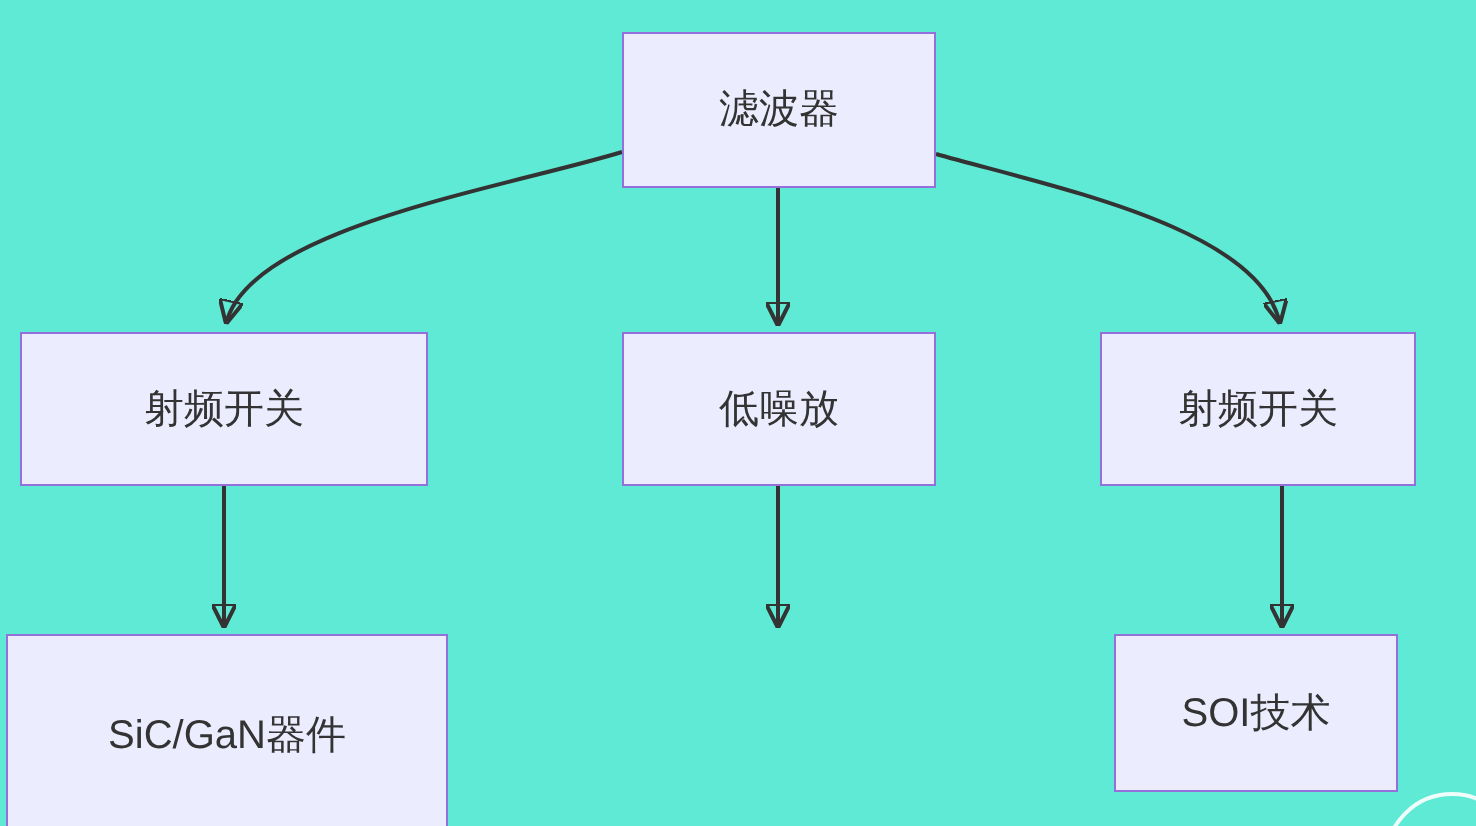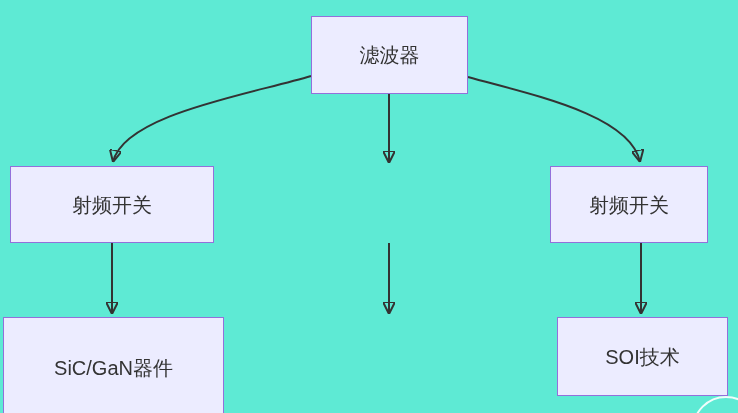--- a/index.html
+++ b/index.html
@@ -70,29 +70,32 @@
   </svg>
 
   <div class="node" style="left:311px; top:16px; width:157px; height:78px;">
     <span>滤波器</span>
   </div>
 
   <div class="node" style="left:10px; top:166px; width:204px; height:77px;">
     <span>射频开关</span>
   </div>
 
+  <div class="node" style="left:311px; top:166px; width:157px; height:77px;">
+    <span>低噪放</span>
+  </div>
 
   <div class="node" style="left:550px; top:166px; width:158px; height:77px;">
     <span>射频开关</span>
   </div>
 
   <div class="node" style="left:3px; top:317px; width:221px; height:101px;">
     <span>SiC/GaN器件</span>
   </div>
 
 
-  <div class="node" style="left:557px; top:317px; width:171px; height:79px;">
+  <div class="node" style="left:557px; top:317px; width:142px; height:79px;">
     <span>SOI技术</span>
   </div>
 
   <div class="watermark-circle"></div>
 
 </div>
 
 </body></html>

